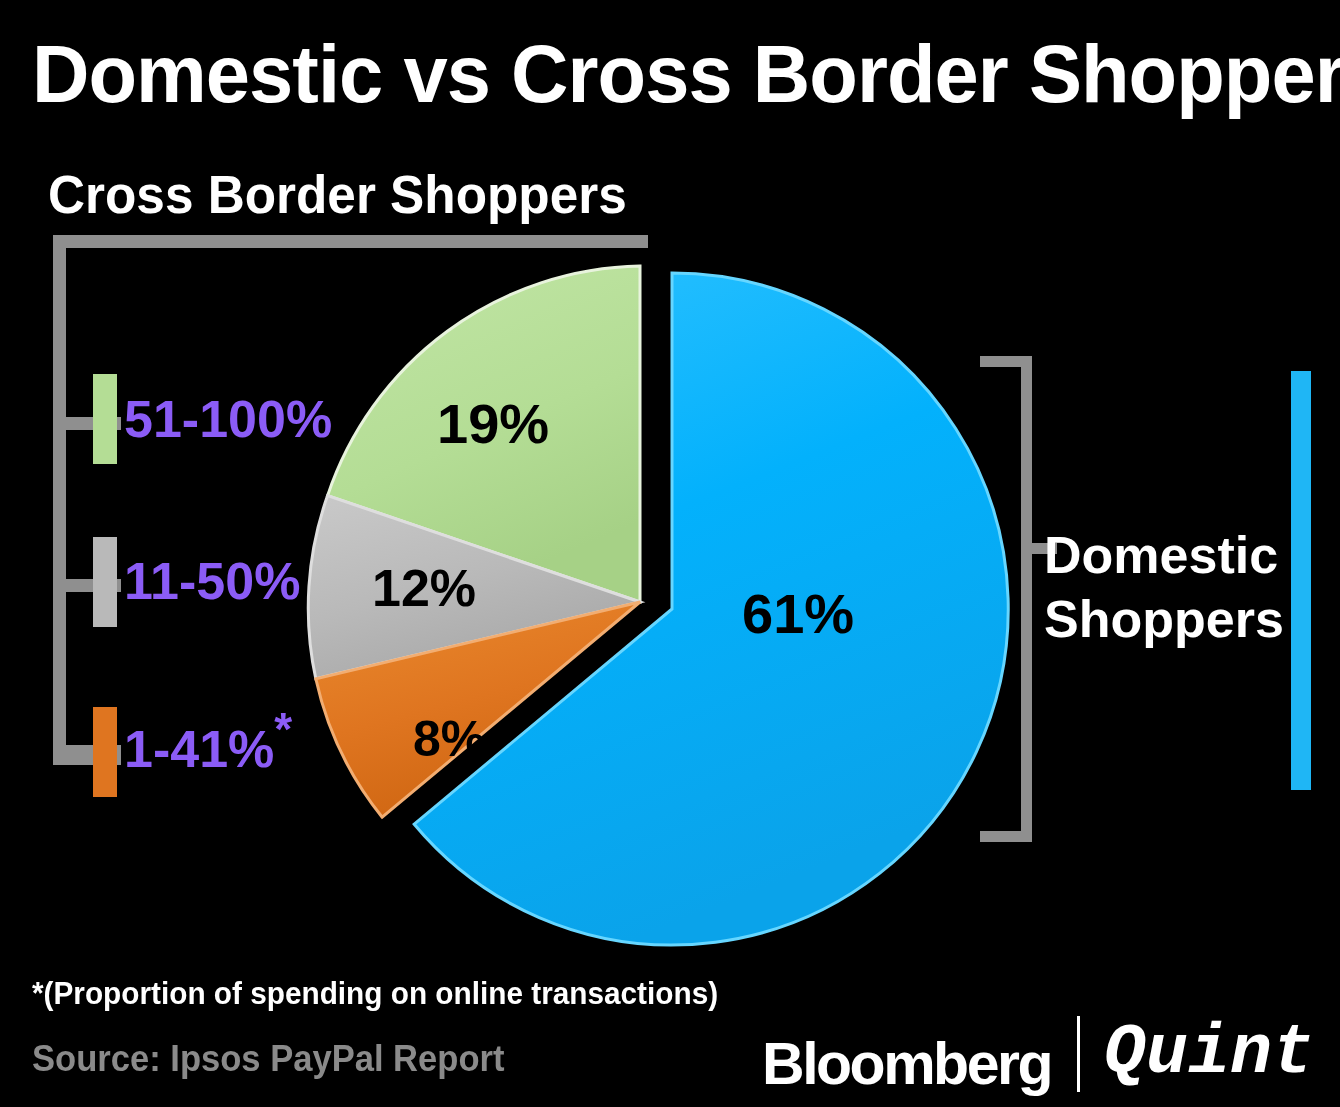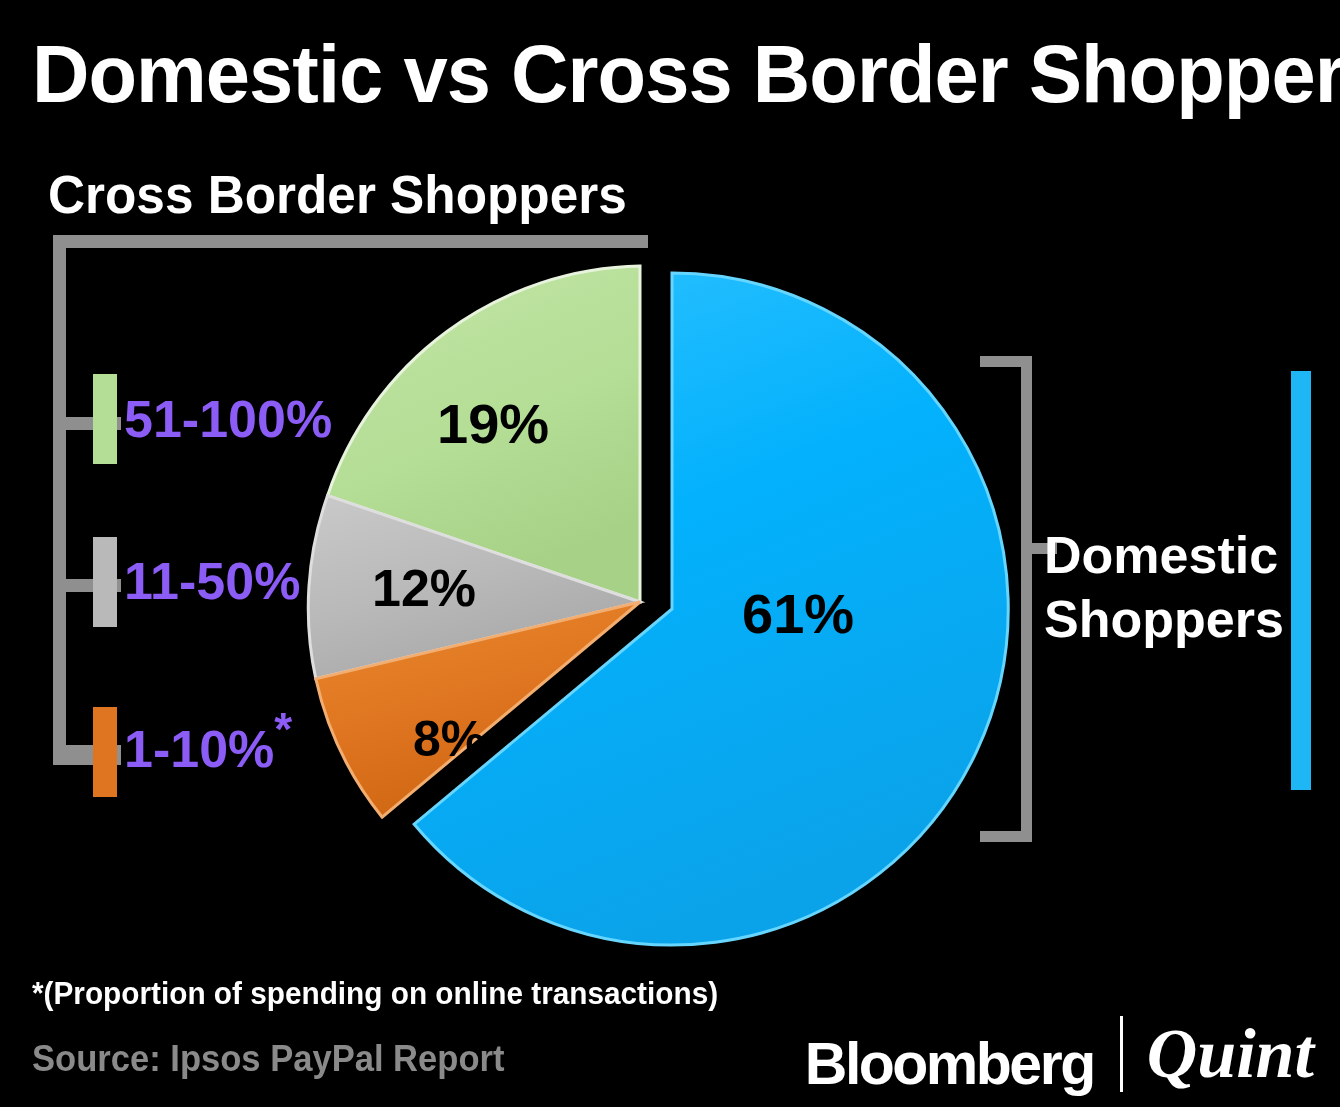--- a/index.html
+++ b/index.html
@@ -181,21 +181,21 @@
     margin-top: 20px;
   }
   #logo-divider {
     width: 3px;
     height: 76px;
     background: #ffffff;
     margin: 0 24px 0 26px;
   }
   #logo-quint {
     color: #ffffff;
-    font-family: Liberation Serif, serif;
+    font-family: Liberation Mono, monospace;
     font-weight: bold;
     font-style: italic;
     font-size: 70px;
     line-height: 72px;
     letter-spacing: 0px;
   }
 </style>
 </head>
 <body>
 
@@ -216,21 +216,21 @@
   <div class="chip" id="chip-grey"></div>
   <div class="chip" id="chip-orange"></div>
 
   <div class="legend-label" id="legend-label-0">
     <span>51-100%</span>
   </div>
   <div class="legend-label" id="legend-label-1">
     <span>11-50%</span>
   </div>
   <div class="legend-label" id="legend-label-2">
-    <span>1-10%</span><span class="star">*</span>
+    <span>1-41%</span><span class="star">*</span>
   </div>
 
   <div id="pie-wrap">
     <svg viewBox="0 0 760 722" xmlns="http://www.w3.org/2000/svg">
       <defs>
         <linearGradient id="gBlue" x1="0" y1="0" x2="0.35" y2="1">
           <stop offset="0%" stop-color="#2ec2ff"></stop>
           <stop offset="45%" stop-color="#03b1fc"></stop>
           <stop offset="100%" stop-color="#0aa3ea"></stop>
         </linearGradient>

